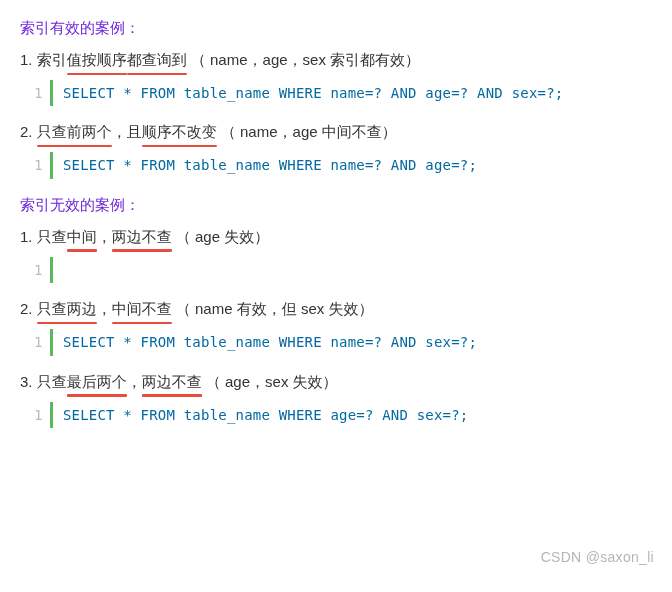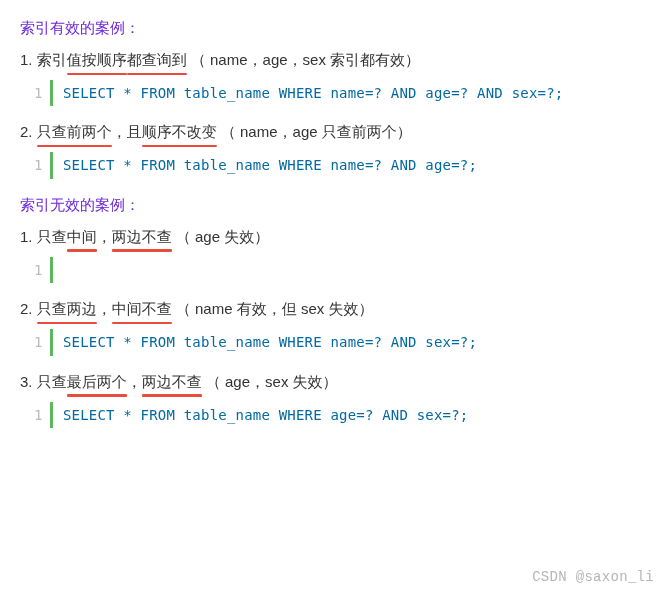--- a/index.html
+++ b/index.html
@@ -66,25 +66,24 @@
     }
     .code {
       padding: 2px 0;
       color: #0369a1;
       letter-spacing: 0.2px;
       white-space: nowrap;
     }
     .watermark {
       position: absolute;
       right: 18px;
-      bottom: 4px;
+      bottom: 24px;
       color: rgba(120,120,120,0.55);
       font-size: 14px;
       letter-spacing: 0.3px;
-      font-family: Liberation Mono, monospace;
     }
   </style>
 </head>
 <body>
 
 <div class="section-title">索引有效的案例：</div>
 
 <div class="item">
   <span>1.</span>
   <span>索引</span><span class="u">值按顺序</span><span></span><span class="u">都查询到</span>
@@ -92,21 +91,21 @@
 </div>
 <div class="code-block">
   <div class="line-no">1</div>
   <div class="divider"></div>
   <div class="code">SELECT * FROM table_name WHERE name=? AND age=? AND sex=?;</div>
 </div>
 
 <div class="item">
   <span>2.</span>
   <span class="u">只查前两个</span><span>，且</span><span class="u">顺序不改变</span>
-  <span class="paren">（ name，age 只查前两个）</span>
+  <span class="paren">（ name，age 中间不查）</span>
 </div>
 <div class="code-block">
   <div class="line-no">1</div>
   <div class="divider"></div>
   <div class="code">SELECT * FROM table_name WHERE name=? AND age=?;</div>
 </div>
 
 <div class="section-title">索引无效的案例：</div>
 
 <div class="item">

